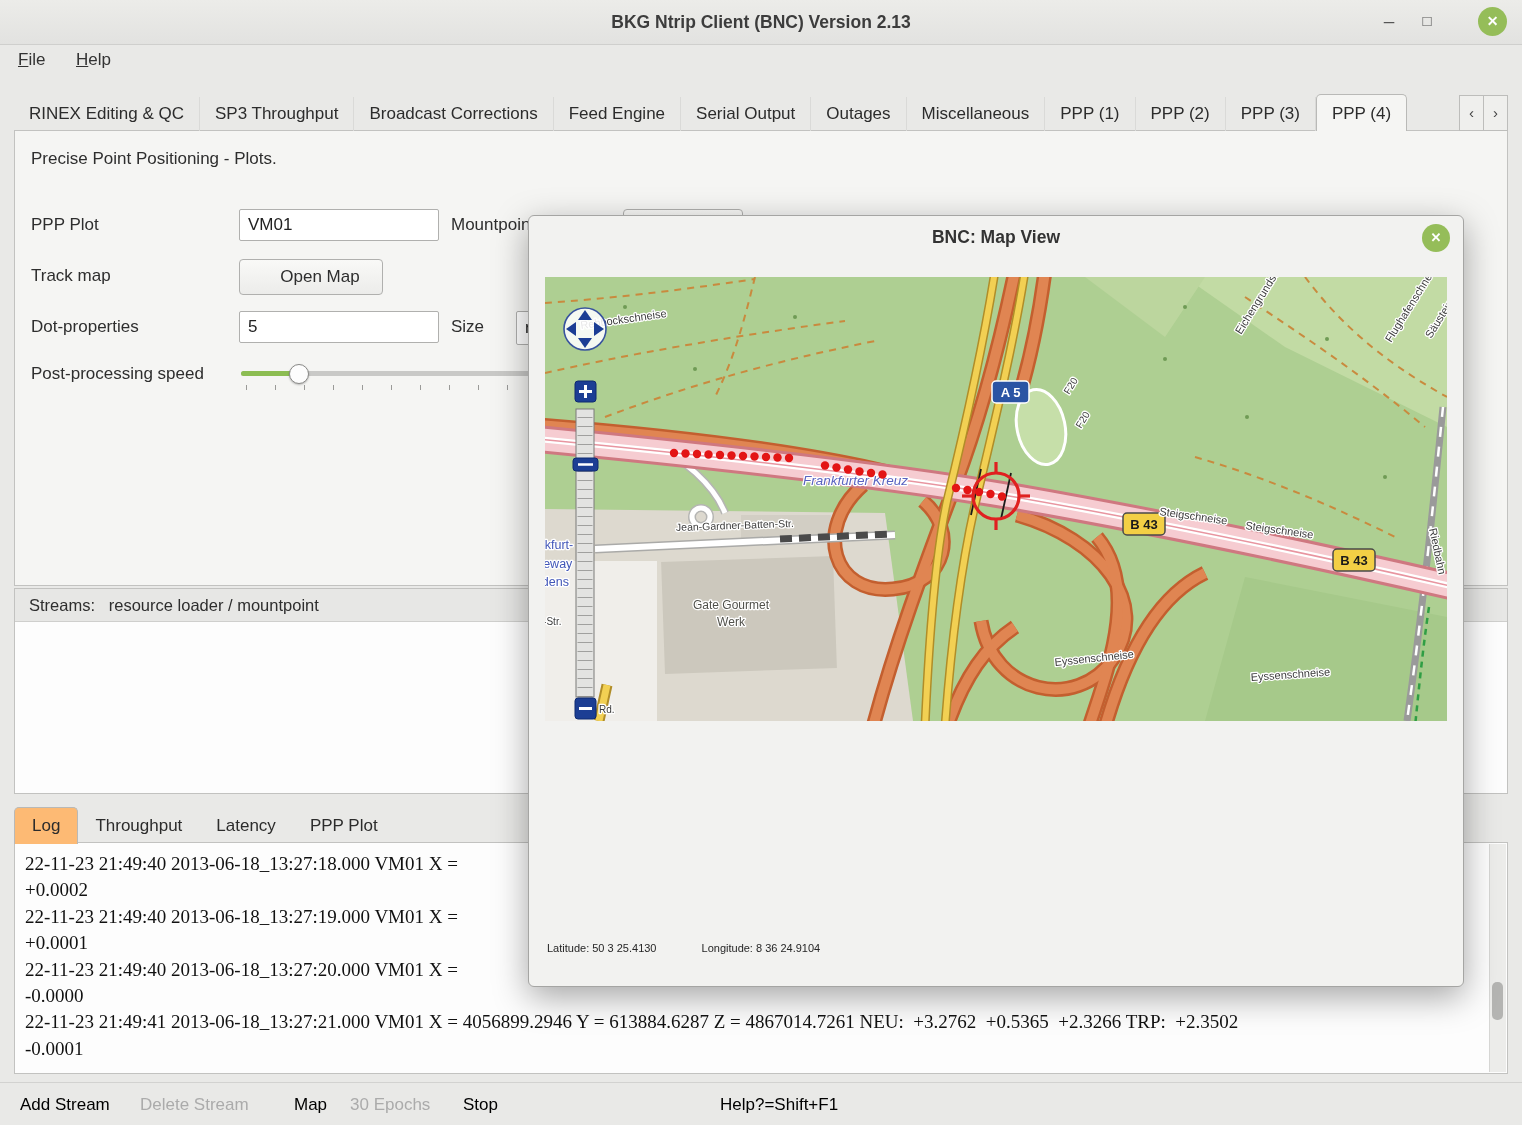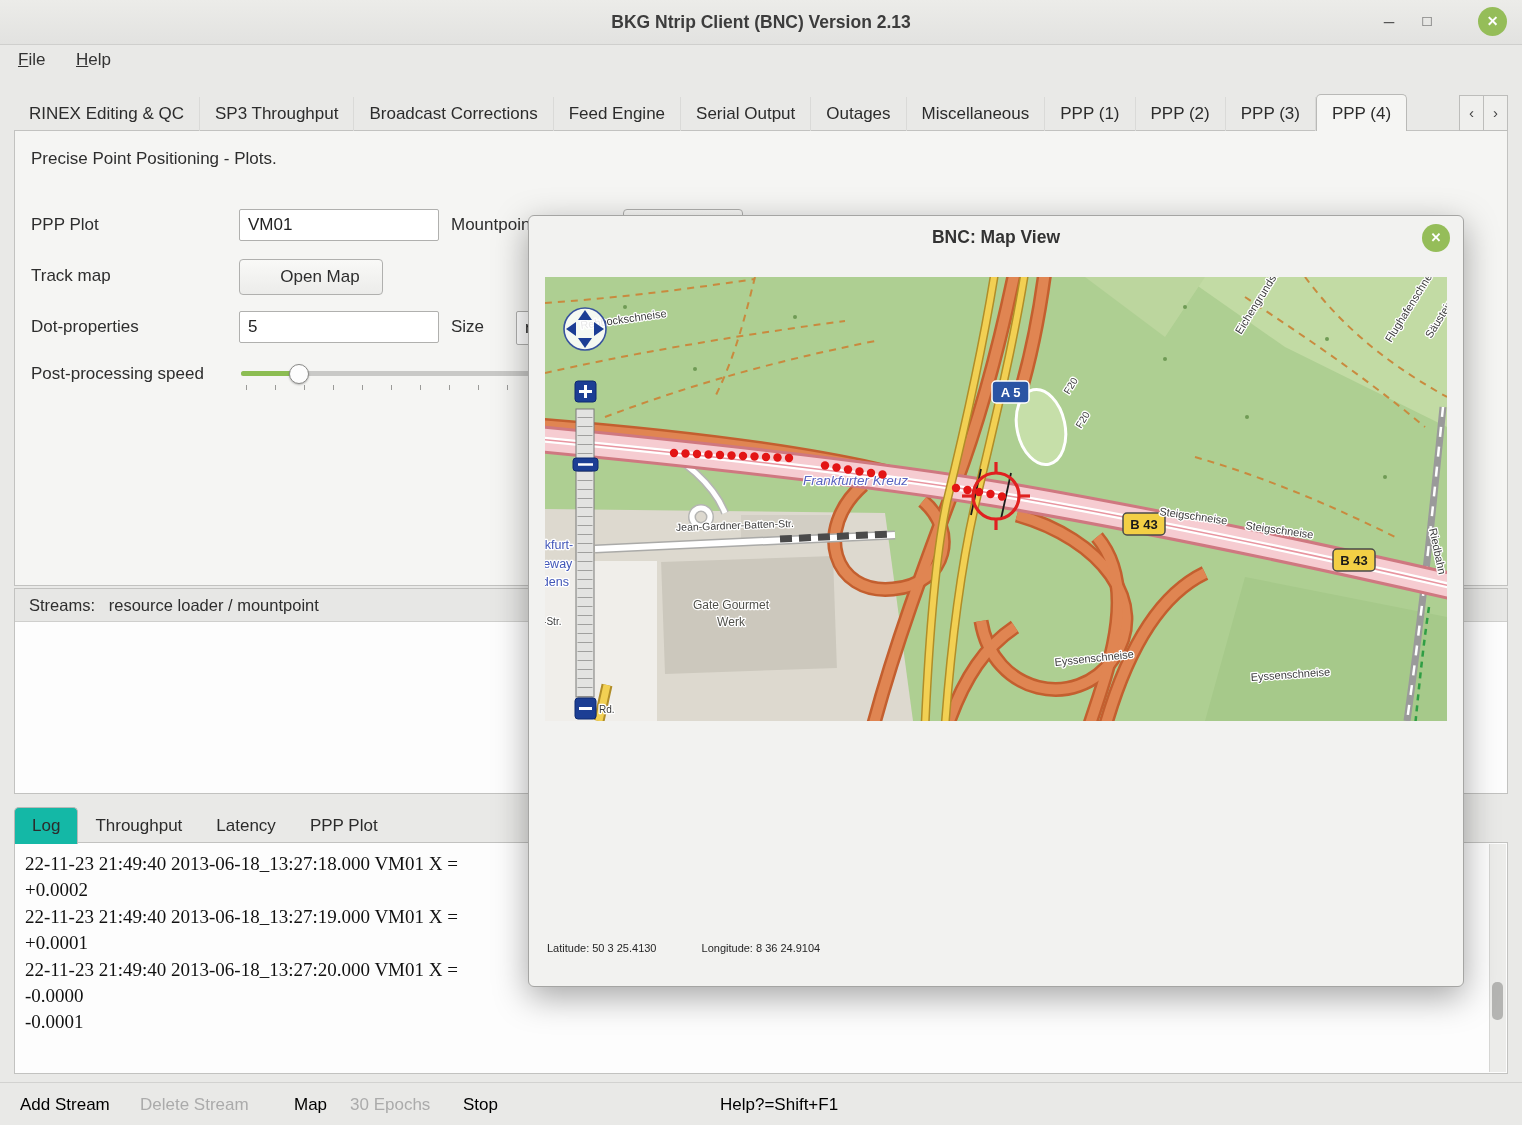--- a/index.html
+++ b/index.html
@@ -53,21 +53,21 @@
     background:#fdfdfd;border:1px solid #8a8a88;box-shadow:0 1px 2px rgba(0,0,0,.25);}
   .slider-ticks{position:absolute;left:231px;top:254px;width:572px;height:5px;
     background:repeating-linear-gradient(90deg,#9a9a98 0 1px,transparent 1px 29px);}
   
   .streams{position:absolute;left:14px;top:588px;width:1492px;height:204px;background:#fdfdfd;border:1px solid #c2c2c0;}
   .streams-header{height:32px;background:#e7e7e5;border-bottom:1px solid #cfcfcd;
     font-size:16.5px;line-height:32px;padding-left:14px;white-space:pre;color:#2e2e2e;}
   
   .log-tabs{position:absolute;left:14px;top:806px;height:37px;display:flex;align-items:flex-end;z-index:5;}
   .log-tab{height:34px;line-height:34px;padding:0 17px;font-size:17px;color:#2c2c2c;}
-  .log-tab.active{height:36px;line-height:36px;background:#14b8a6;border:1px solid #b9b9b7;border-bottom:none;
+  .log-tab.active{height:36px;line-height:36px;background:#fdba74;border:1px solid #b9b9b7;border-bottom:none;
     border-radius:5px 5px 0 0;margin-bottom:-1px;}
   .log-area{position:absolute;left:14px;top:842px;width:1492px;height:230px;background:#fdfdfd;border:1px solid #c2c2c0;}
   .log-text{position:absolute;left:10px;top:8px;right:24px;font-family:"Liberation Serif",serif;
     font-size:19px;line-height:26.4px;color:#111;}
   .log-line{white-space:pre;overflow:hidden;}
   .vscroll{position:absolute;right:1px;top:1px;width:16px;height:228px;background:#ececea;border-left:1px solid #d6d6d4;}
   .vscroll-thumb{position:absolute;left:2px;top:138px;width:11px;height:38px;background:#b4b4b2;border-radius:5px;}
   
   .bottombar{position:absolute;left:0;top:1082px;width:1522px;height:43px;background:#e9e9e7;border-top:1px solid #d2d2d0;}
   .bbtn{position:absolute;top:0;line-height:43px;font-size:17px;color:#000000;}
@@ -154,20 +154,21 @@
 </div>
 
 <div class="log-area">
   <div class="log-text">
     <div class="log-line">22-11-23 21:49:40 2013-06-18_13:27:18.000 VM01 X = </div>
     <div class="log-line">+0.0002</div>
     <div class="log-line">22-11-23 21:49:40 2013-06-18_13:27:19.000 VM01 X = </div>
     <div class="log-line">+0.0001</div>
     <div class="log-line">22-11-23 21:49:40 2013-06-18_13:27:20.000 VM01 X = </div>
     <div class="log-line">-0.0000</div>
+    <div class="log-line">22-11-23 21:49:41 2013-06-18_13:27:21.000 VM01 X = 4056899.2946 Y = 613884.6287 Z = 4867014.7261 NEU:  +3.2762  +0.5365  +2.3266 TRP:  +2.3502</div>
     <div class="log-line">-0.0001</div>
   </div>
   <div class="vscroll">
     <div class="vscroll-thumb"></div>
   </div>
 </div>
 
 <div class="bottombar">
   <span class="bbtn b-add">Add Stream</span>
   <span class="bbtn b-del disabled">Delete Stream</span>

